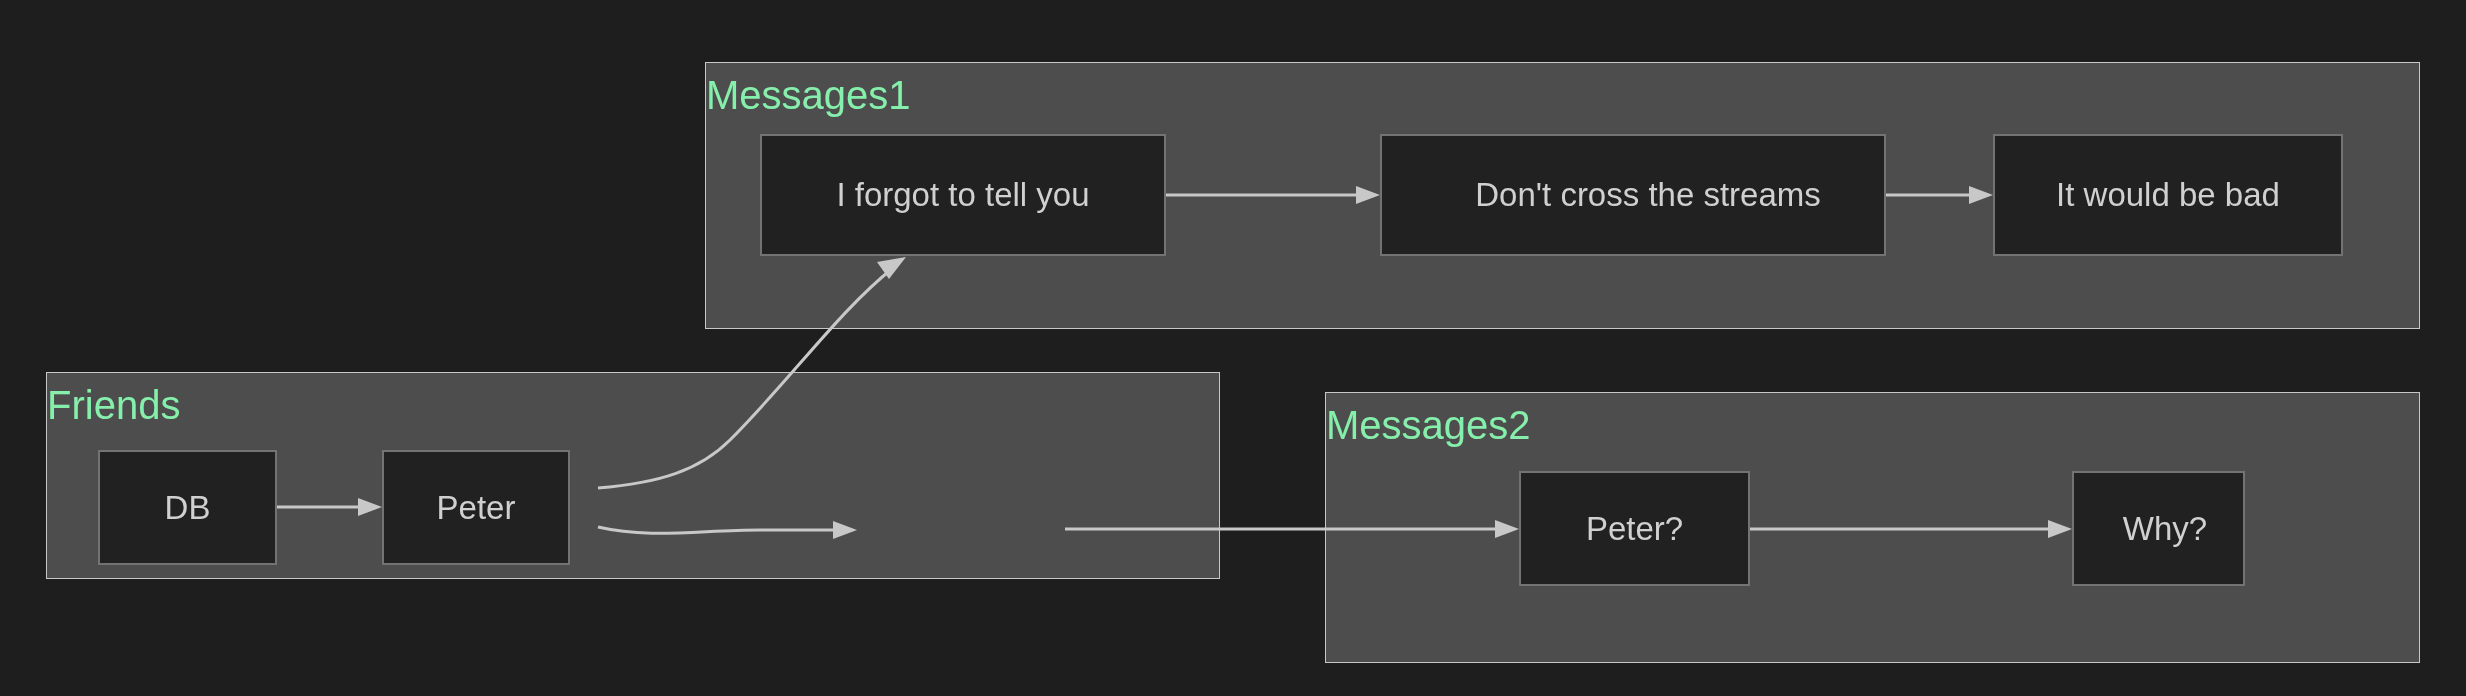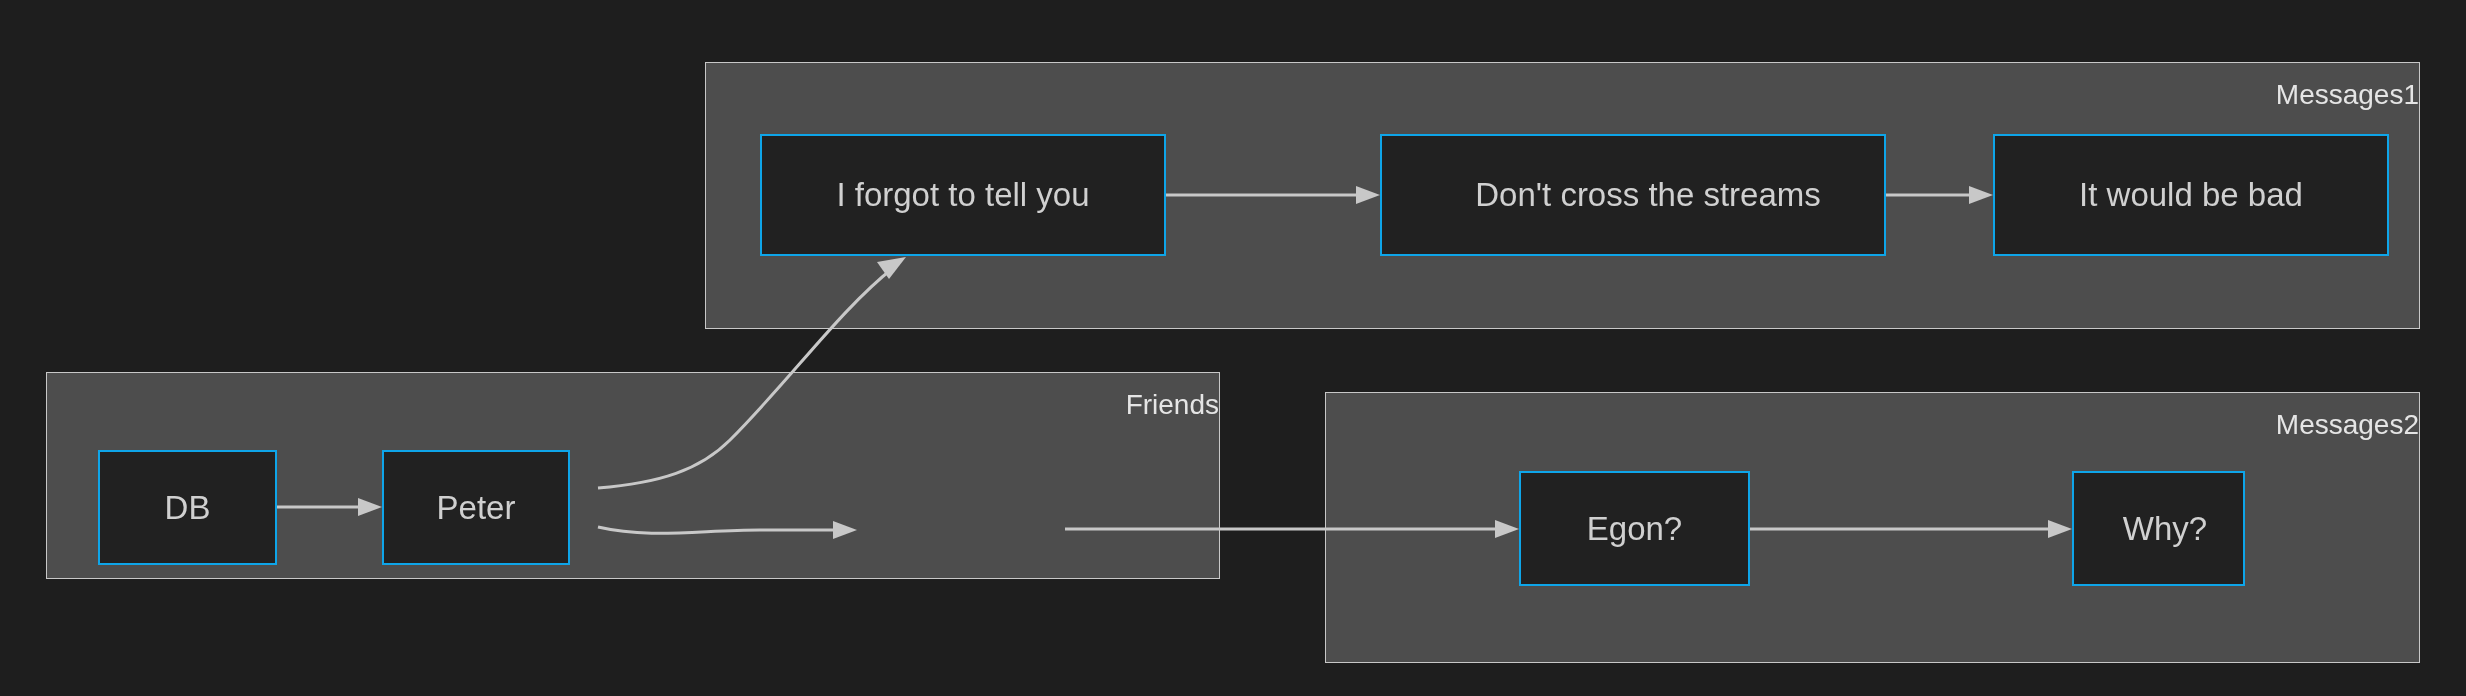--- a/index.html
+++ b/index.html
@@ -19,31 +19,31 @@
     position: absolute;
     background: #4d4d4d;
     border: 1px solid #c8c8c8;
     box-sizing: border-box;
   }
   .cluster-label {
     position: absolute;
     top: 12px;
     left: 0;
     width: 100%;
-    text-align: right;
-    color: #e5e5e5;
-    font-size: 28px;
+    text-align: left;
+    color: #86efac;
+    font-size: 40px;
     line-height: 40px;
     white-space: nowrap;
     pointer-events: none;
   }
   .node {
     position: absolute;
     background: #212121;
-    border: 2px solid #0ea5e9;
+    border: 2px solid #737373;
     box-sizing: border-box;
     display: flex;
     align-items: center;
     justify-content: center;
   }
   .node-label {
     color: #d0d0d0;
     font-size: 33px;
     line-height: 38px;
     white-space: nowrap;
@@ -124,34 +124,34 @@
   </svg>
 
   <div class="node" style="left:760px; top:134px; width:406px; height:122px;">
     <span class="node-label">I forgot to tell you</span>
   </div>
 
   <div class="node" style="left:1380px; top:134px; width:506px; height:122px;padding-left:30px;">
     <span class="node-label">Don't cross the streams</span>
   </div>
 
-  <div class="node" style="left:1993px; top:134px; width:396px; height:122px;">
+  <div class="node" style="left:1993px; top:134px; width:350px; height:122px;">
     <span class="node-label">It would be bad</span>
   </div>
 
   <div class="node" style="left:98px; top:450px; width:179px; height:115px;">
     <span class="node-label">DB</span>
   </div>
 
   <div class="node" style="left:382px; top:450px; width:188px; height:115px;">
     <span class="node-label">Peter</span>
   </div>
 
 
   <div class="node" style="left:1519px; top:471px; width:231px; height:115px;">
-    <span class="node-label">Egon?</span>
+    <span class="node-label">Peter?</span>
   </div>
 
   <div class="node" style="left:2072px; top:471px; width:173px; height:115px;padding-left:13px;">
     <span class="node-label">Why?</span>
   </div>
 
 </div>
 
 </body></html>

